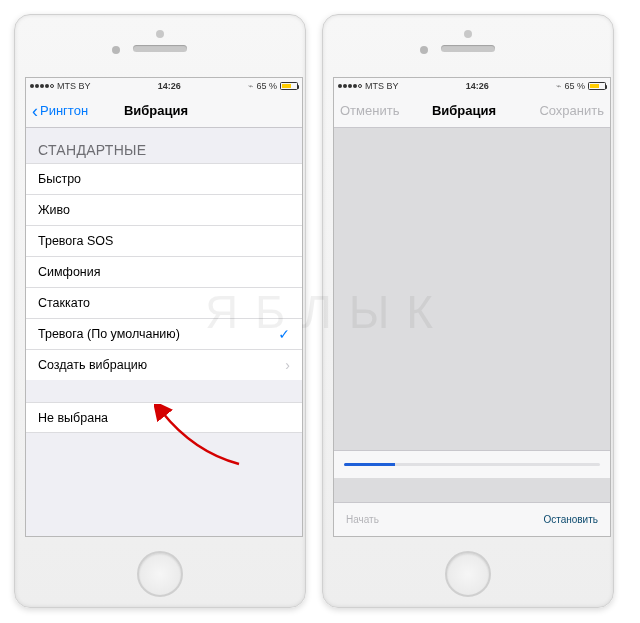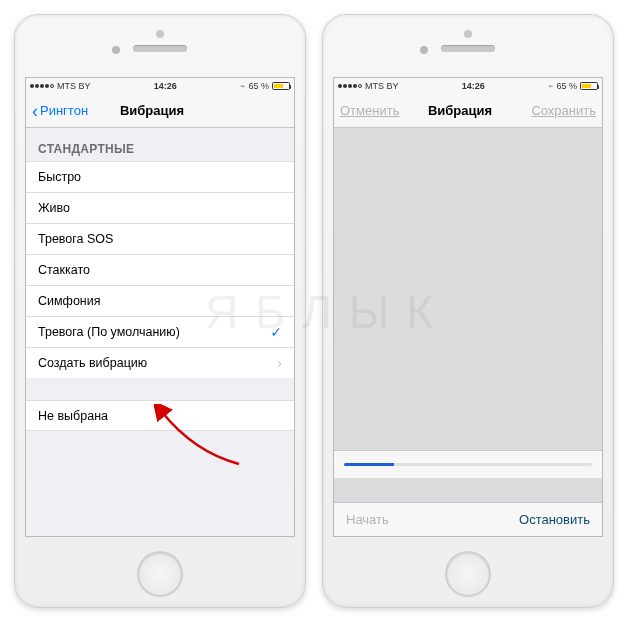--- a/index.html
+++ b/index.html
@@ -8,24 +8,24 @@
     background: #fff;
     font-family: -apple-system, "Helvetica Neue", Arial, sans-serif;
     position: relative;
     overflow: hidden;
   }
   .stage { display: flex; gap: 16px; padding: 14px; position: relative; }
   .phone {
     width: 292px; height: 594px;
     background: linear-gradient(#f7f7f7,#eeeeee);
     border: 1px solid #d0d0d0;
-    border-radius: 24px;
+    border-radius: 16px;
     box-shadow: inset 0 0 4px rgba(0,0,0,.1), 0 2px 6px rgba(0,0,0,.15);
     position: relative;
-    padding: 62px 10px 70px 10px;
+    padding: 62px 2px 70px 10px;
   }
   .speaker {
     position: absolute; top: 30px; left: 50%; transform: translateX(-50%);
     width: 54px; height: 7px; border-radius: 4px; background: #c8c8c8;
     box-shadow: inset 0 1px 1px rgba(0,0,0,.2);
   }
   .camera {
     position: absolute; top: 31px; left: 50%;
     width: 8px; height: 8px; border-radius: 50%; background: #b8b8b8;
     transform: translateX(-48px);
@@ -71,27 +71,27 @@
   .bt-icon { font-size: 9px; color: #888; }
   
   .navbar {
     height: 34px; background: #f7f7f8; border-bottom: 1px solid #c8c7cc;
     display: flex; align-items: center; justify-content: space-between;
     padding: 0 6px; position: relative;
   }
   .nav-title { position: absolute; left: 0; right: 16px; text-align: center; font-weight: 600; font-size: 13px; pointer-events: none; }
   .nav-back { color: #007aff; font-size: 13px; display: flex; align-items: center; gap: 2px; }
   .chev { font-size: 18px; line-height: 1; font-weight: 300; }
-  .nav-btn { font-size: 13px; text-decoration: underline; }
+  .nav-btn { font-size: 13px; }
   .nav-btn.disabled { color: #b4b4b8; }
   
   .content { position: absolute; top: 50px; left: 0; right: 0; bottom: 0; overflow: hidden; }
   .group-header {
-    font-size: 12px; color: #6d6d72; text-transform: uppercase;
-    padding: 14px 12px 5px 12px; letter-spacing: .3px; font-weight: bold;
+    font-size: 14px; color: #6d6d72; text-transform: uppercase;
+    padding: 14px 12px 5px 12px; letter-spacing: .3px;
   }
   .cell {
     background: #fff; border-top: 0.5px solid #dcdcdf;
     display: flex; align-items: center; justify-content: space-between;
     height: 31px; padding: 0 12px; font-size: 12.5px; color: #000; text-align: right;
   }
   .cell:last-child { border-bottom: 0.5px solid #dcdcdf; }
   .check { color: #007aff; font-size: 14px; }
   .disc { color: #c7c7cc; font-size: 14px; }
   .spacer { height: 22px; }
@@ -108,21 +108,21 @@
   .progress-track {
     flex: 1; height: 3px; background: #e0e0e3; border-radius: 2px; position: relative; overflow: hidden;
   }
   .progress-fill {
     position: absolute; left: 0; top: 0; bottom: 0; width: 20%;
     background: #1e5fd8;
   }
   .toolbar {
     height: 34px; background: #f7f7f8; border-top: 0.5px solid #c8c7cc;
     display: flex; align-items: center; justify-content: space-between; padding: 0 12px;
-    font-size: 13px;
+    font-size: 10px;
     margin-top: 24px;
   }
   .toolbar .disabled { color: #b4b4b8; }
   .toolbar .active { color: #0c4a6e; }
   
   .arrow-svg { position: absolute; pointer-events: none; }
   
   .watermark {
     position: absolute; left: 50%; top: 50%; transform: translate(-50%,-50%);
     font-size: 46px; color: rgba(0,0,0,0.06); letter-spacing: 2px;
@@ -177,24 +177,24 @@
         <div class="cell">
           <span>Быстро</span>
         </div>
         <div class="cell">
           <span>Живо</span>
         </div>
         <div class="cell">
           <span>Тревога SOS</span>
         </div>
         <div class="cell">
+          <span>Симфония</span>
+        </div>
+        <div class="cell">
           <span>Стаккато</span>
-        </div>
-        <div class="cell">
-          <span>Симфония</span>
         </div>
         <div class="cell">
           <span>Тревога (По умолчанию)</span>
           <span class="check">✓</span>
         </div>
 
         <div class="cell">
           <span>Создать вибрацию</span>
           <span class="disc">›</span>
         </div>

